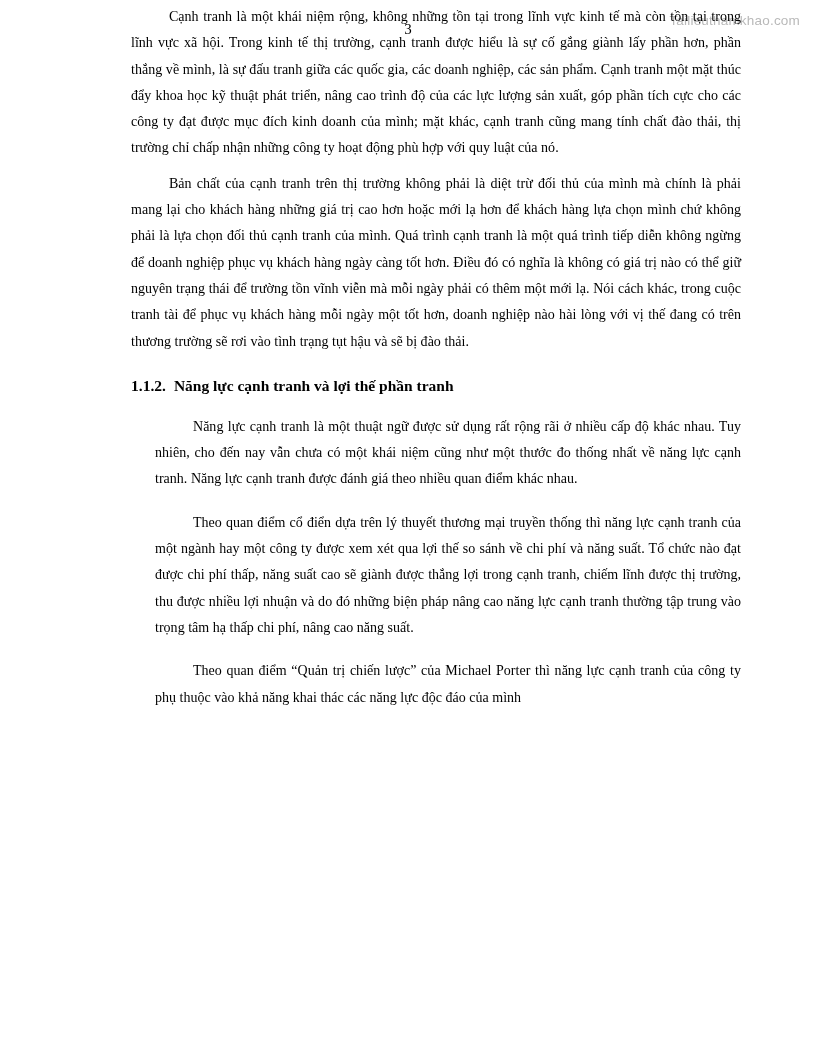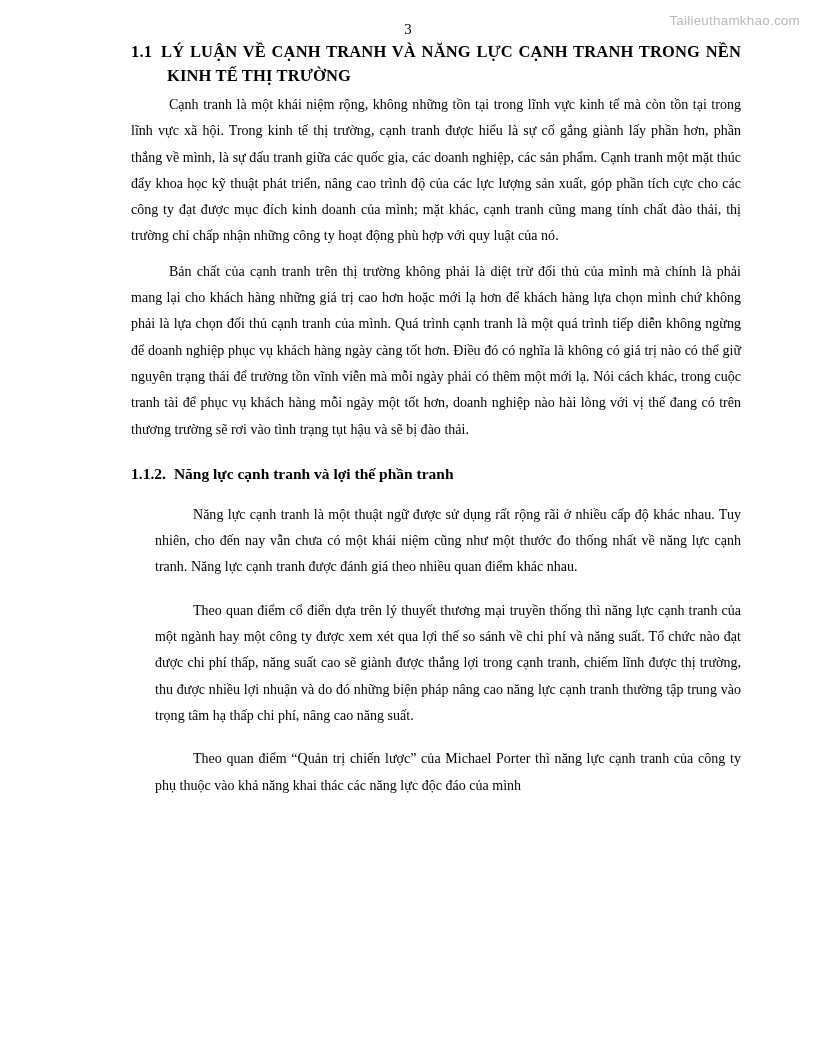--- a/index.html
+++ b/index.html
@@ -119,23 +119,20 @@
 
 <div class="page">
 
   <div class="page-number">3</div>
 
   <div class="watermark">Tailieuthamkhao.com</div>
 
   <div class="content">
 
 
-    <div class="h1sec">
-      <span class="num">1.1</span><span>LÝ LUẬN VỀ CẠNH TRANH VÀ NĂNG LỰC CẠNH TRANH TRONG NỀN KINH TẾ THỊ TRƯỜNG</span>
-    </div>
 
 
     <p class="body tight">Cạnh tranh là một khái niệm rộng, không những tồn tại trong lĩnh vực kinh tế mà còn tồn tại trong lĩnh vực xã hội. Trong kinh tế thị trường, cạnh tranh được hiểu là sự cố gắng giành lấy phần hơn, phần thắng về mình, là sự đấu tranh giữa các quốc gia, các doanh nghiệp, các sản phẩm. Cạnh tranh một mặt thúc đẩy khoa học kỹ thuật phát triển, nâng cao trình độ của các lực lượng sản xuất, góp phần tích cực cho các công ty đạt được mục đích kinh doanh của mình; mặt khác, cạnh tranh cũng mang tính chất đào thải, thị trường chỉ chấp nhận những công ty hoạt động phù hợp với quy luật của nó.</p>
 
     <p class="body gap">Bản chất của cạnh tranh trên thị trường không phải là diệt trừ đối thủ của mình mà chính là phải mang lại cho khách hàng những giá trị cao hơn hoặc mới lạ hơn để khách hàng lựa chọn mình chứ không phải là lựa chọn đối thủ cạnh tranh của mình. Quá trình cạnh tranh là một quá trình tiếp diễn không ngừng để doanh nghiệp phục vụ khách hàng ngày càng tốt hơn. Điều đó có nghĩa là không có giá trị nào có thể giữ nguyên trạng thái để trường tồn vĩnh viễn mà mỗi ngày phải có thêm một mới lạ. Nói cách khác, trong cuộc tranh tài để phục vụ khách hàng mỗi ngày một tốt hơn, doanh nghiệp nào hài lòng với vị thế đang có trên thương trường sẽ rơi vào tình trạng tụt hậu và sẽ bị đào thải.</p>
 
     <div class="h2sec spaced-top">
       <span class="num">1.1.2.</span><span>Năng lực cạnh tranh và lợi thế phần tranh</span>
     </div>
 

